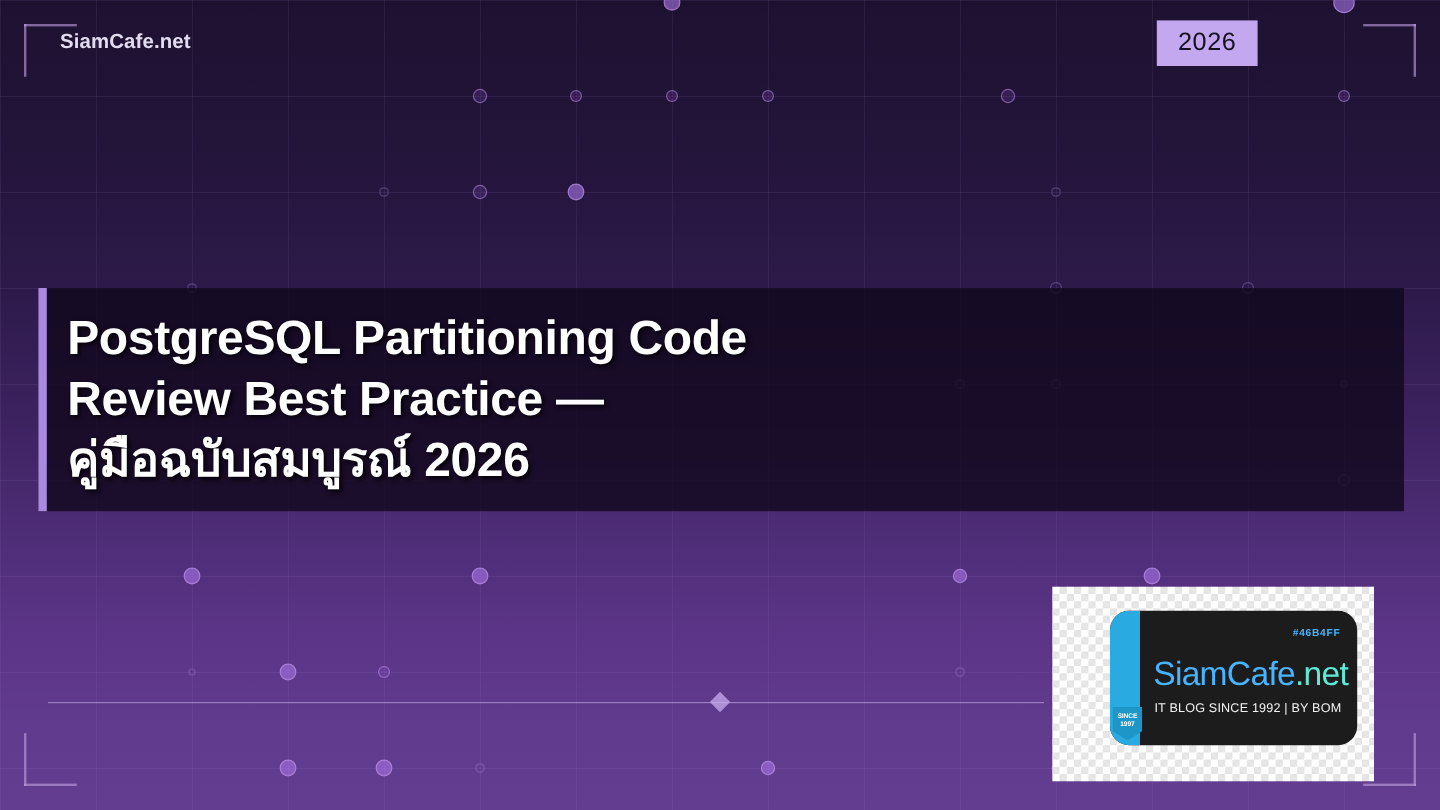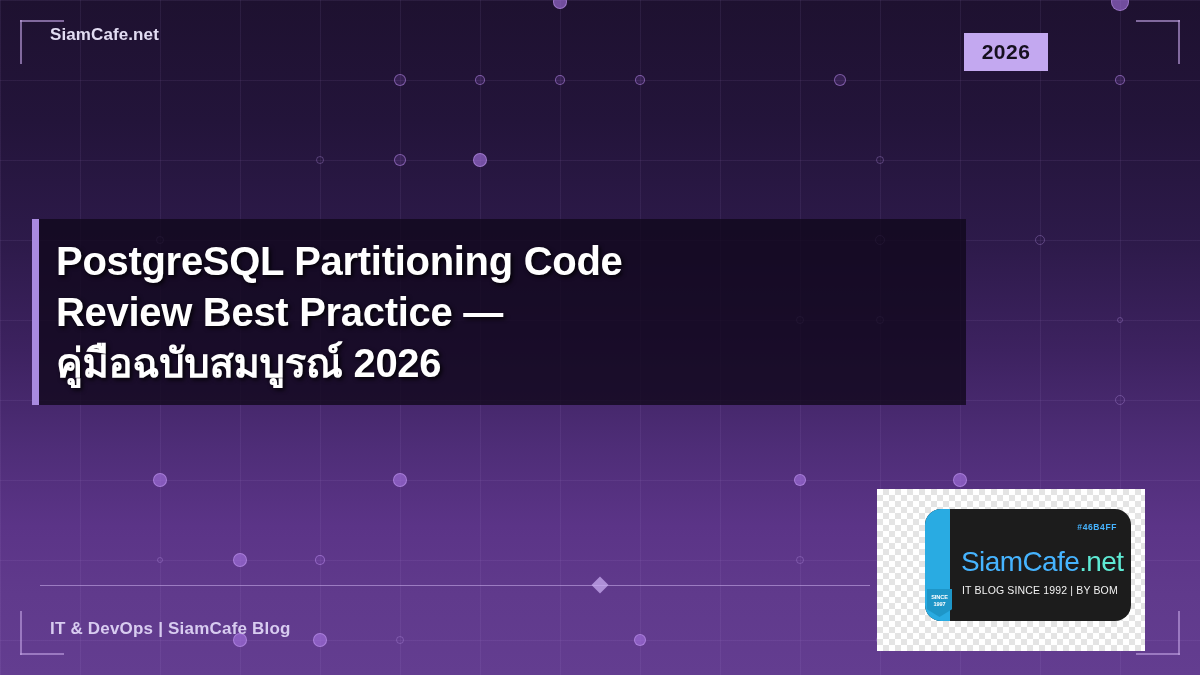--- a/index.html
+++ b/index.html
@@ -106,35 +106,34 @@
   
   #year-badge {
     position: absolute;
     top: 17px;
     right: 152px;
     width: 84px;
     height: 38px;
     background: #c3a8f0;
     color: #16101f;
     font-size: 21px;
-    font-weight: bold;
+    font-weight: normal;
     display: flex;
     align-items: center;
     justify-content: center;
     letter-spacing: 0.5px;
     z-index: 6;
-    margin-top: 16px;
   }
 
   
   #title-banner {
     position: absolute;
     left: 32px;
-    top: 219px;
-    width: 934px;
+    top: 240px;
+    width: 1138px;
     height: 186px;
     background: rgba(16,8,28,0.80);
     z-index: 5;
     text-decoration: underline;
   }
   #title-accent {
     position: absolute;
     left: 0;
     top: 0;
     width: 7px;
@@ -341,21 +340,20 @@
   <div id="title-banner">
     <div id="title-accent"></div>
     <div id="title-text">PostgreSQL Partitioning Code
 Review Best Practice —
 คู่มือฉบับสมบูรณ์ 2026</div>
   </div>
 
   <div id="divider"></div>
   <div id="divider-diamond"></div>
 
-  <div id="footer-text">IT &amp; DevOps | SiamCafe Blog</div>
 
   <div id="logo-card">
     <div id="logo-inner">
       <div id="logo-stripe"></div>
       <div id="logo-ribbon">
         <span>SINCE</span><br>
         <span>1997</span>
       </div>
       <div id="logo-hex">#46B4FF</div>
       <div id="logo-wordmark">

